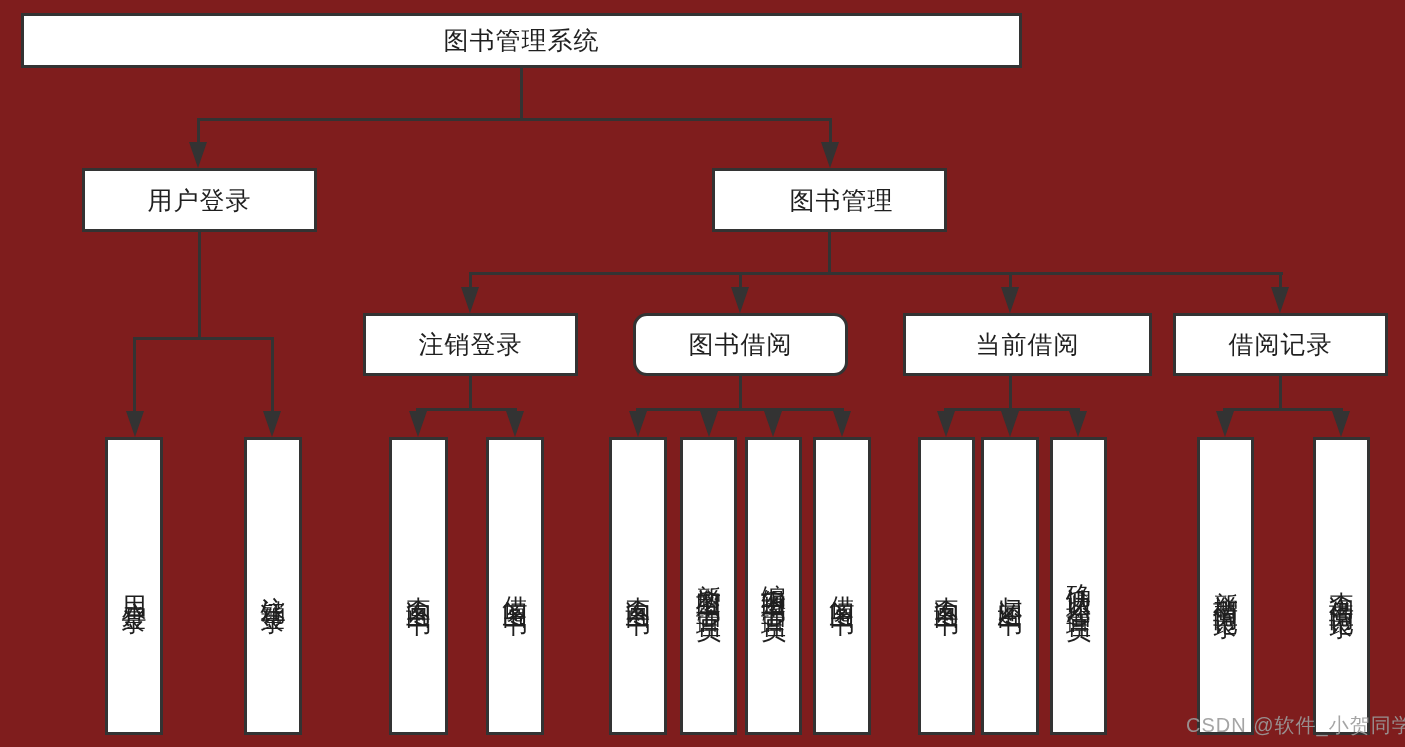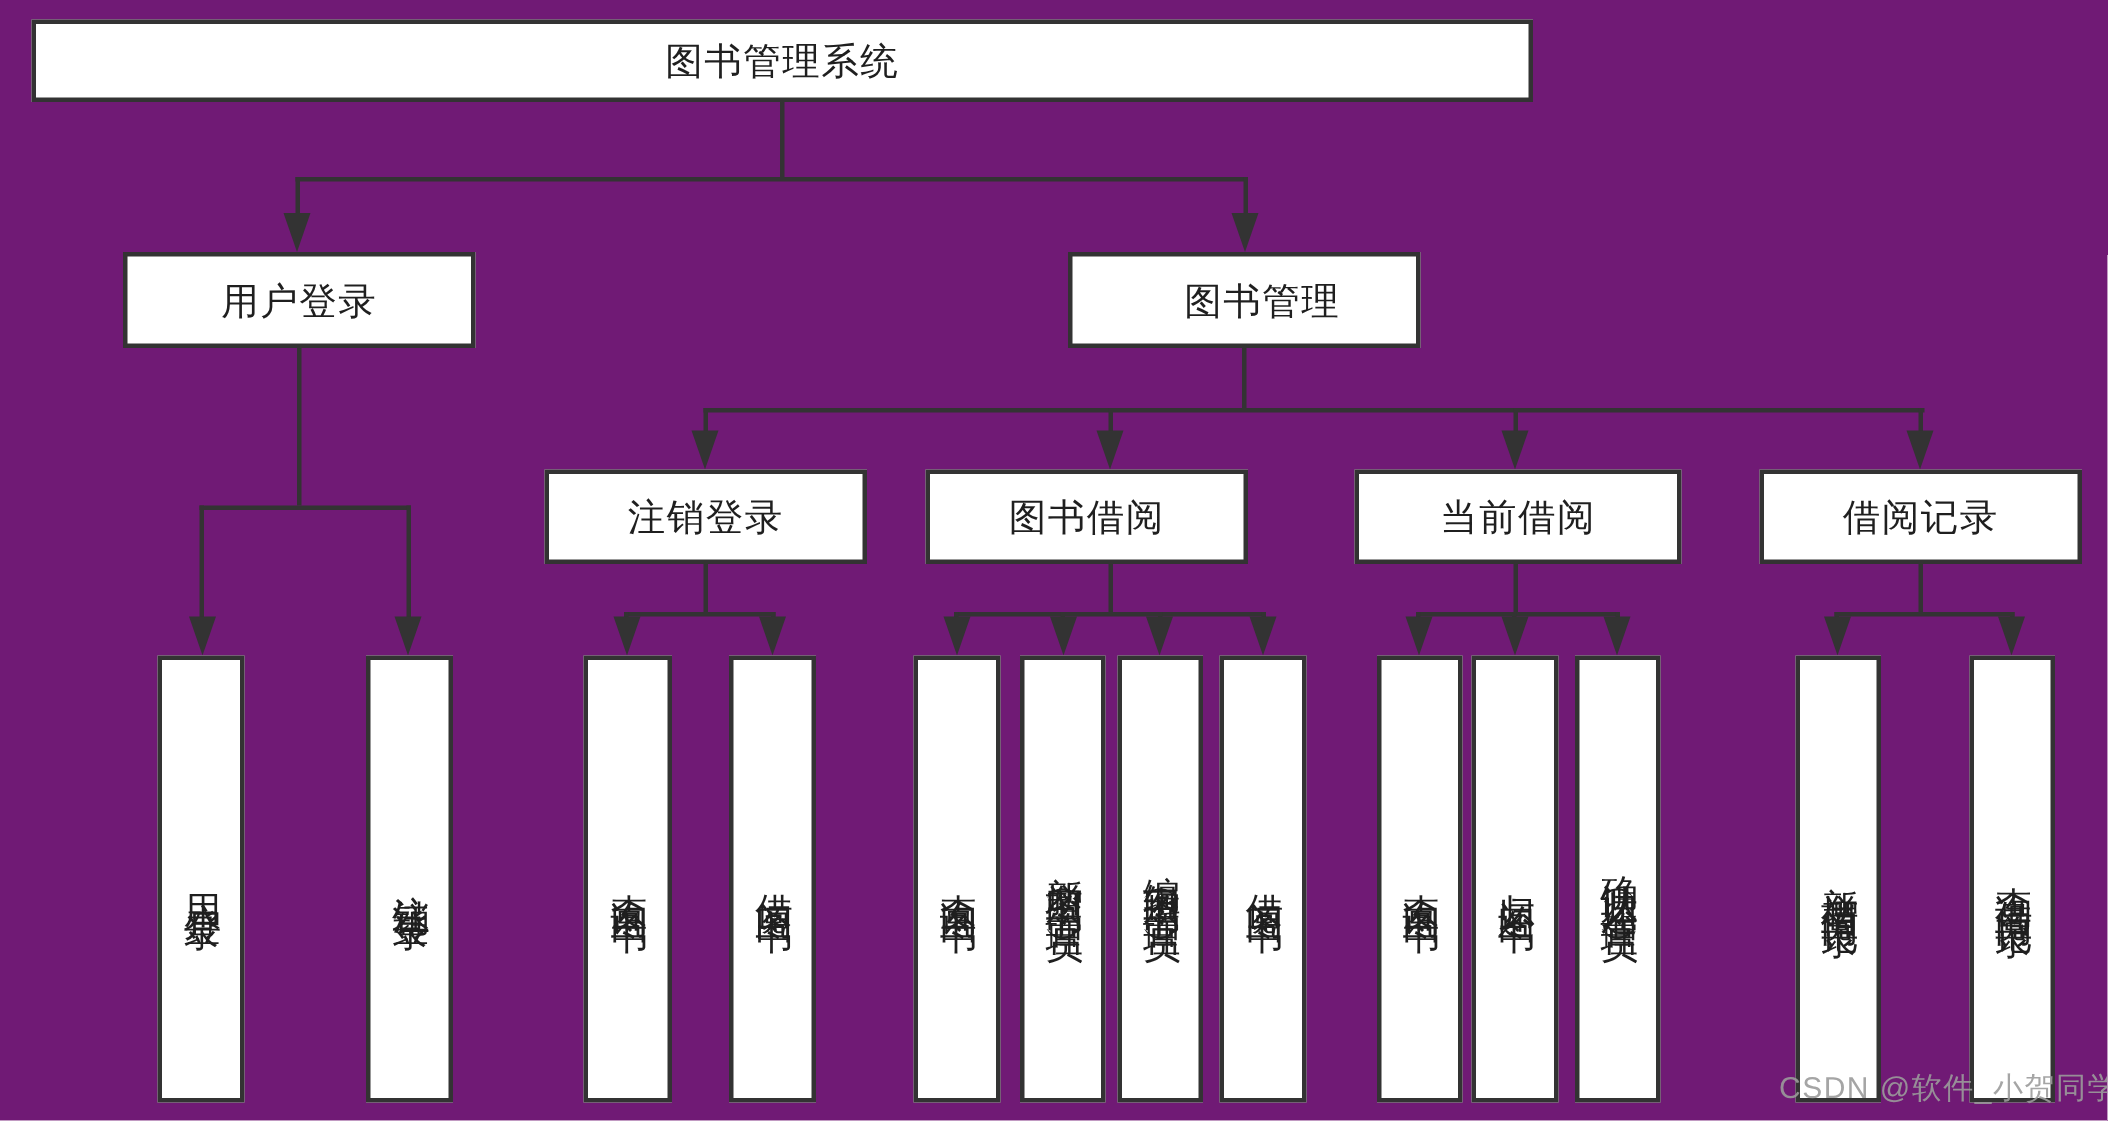--- a/index.html
+++ b/index.html
@@ -1,20 +1,20 @@
 <!DOCTYPE html>
 <html><head>
 <meta charset="utf-8">
 <style>
   html, body { margin: 0; padding: 0; background: #ffffff; }
   .canvas {
     position: relative;
     width: 1405px;
     height: 747px;
-    background: #701a75;
+    background: #7f1d1d;
     font-family: "Liberation Sans", sans-serif;
     overflow: hidden;
   }
   .box {
     position: absolute;
     box-sizing: border-box;
     border: 3px solid #333333;
     background: #ffffff;
     display: flex;
     align-items: center;
@@ -98,24 +98,24 @@
   <div class="vline" style="left:1009px; top:272px; height:16px;"></div>
   <div class="vline" style="left:1279px; top:272px; height:16px;"></div>
   <div class="arrow" style="left:461px; top:287px;"></div>
   <div class="arrow" style="left:731px; top:287px;"></div>
   <div class="arrow" style="left:1001px; top:287px;"></div>
   <div class="arrow" style="left:1271px; top:287px;"></div>
 
   <div class="box" style="left:363px; top:313px; width:215px; height:63px;">
     <span class="hlabel">注销登录</span>
   </div>
-  <div class="box" style="left:617px; top:313px; width:215px; height:63px;">
+  <div class="box" style="left:633px; top:313px; width:215px; height:63px;border-radius:14px;">
     <span class="hlabel">图书借阅</span>
   </div>
-  <div class="box" style="left:903px; top:313px; width:218px; height:63px;">
+  <div class="box" style="left:903px; top:313px; width:249px; height:63px;">
     <span class="hlabel">当前借阅</span>
   </div>
   <div class="box" style="left:1173px; top:313px; width:215px; height:63px;">
     <span class="hlabel">借阅记录</span>
   </div>
 
   <div class="vline" style="left:469px; top:376px; height:32px;"></div>
   <div class="hline" style="left:416px; top:408px; width:101px;"></div>
   <div class="vline" style="left:416px; top:408px; height:8px;"></div>
   <div class="vline" style="left:514px; top:408px; height:8px;"></div>

